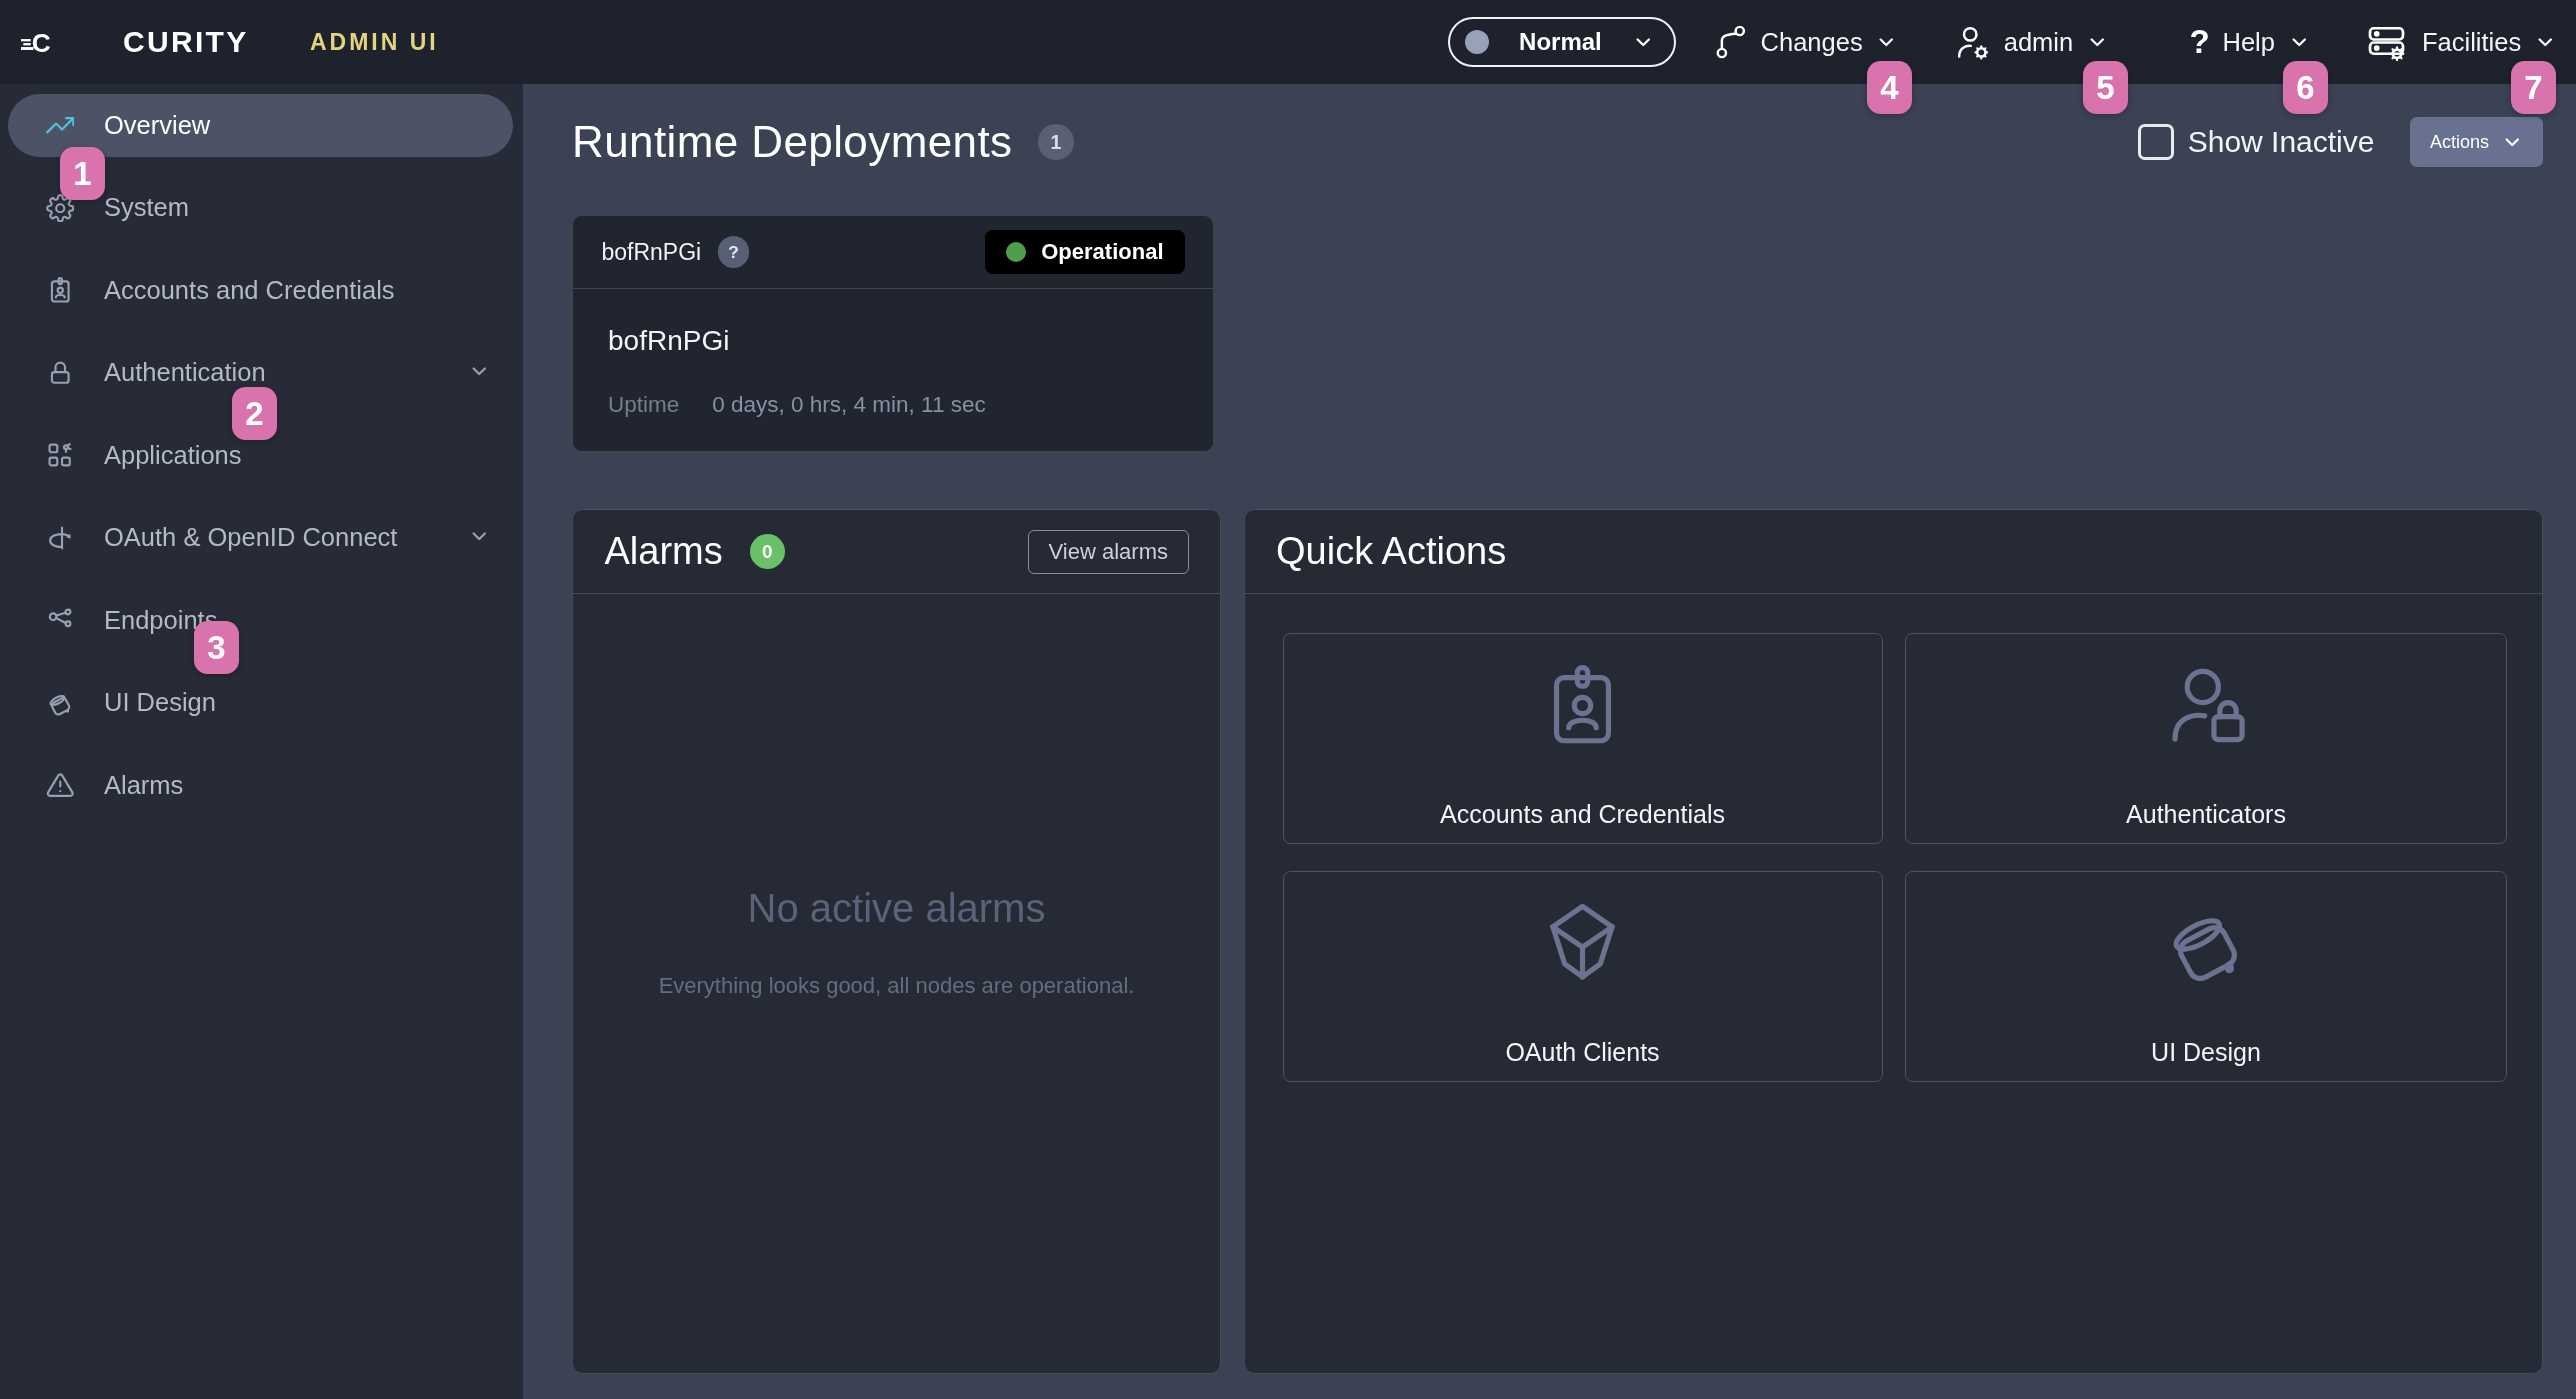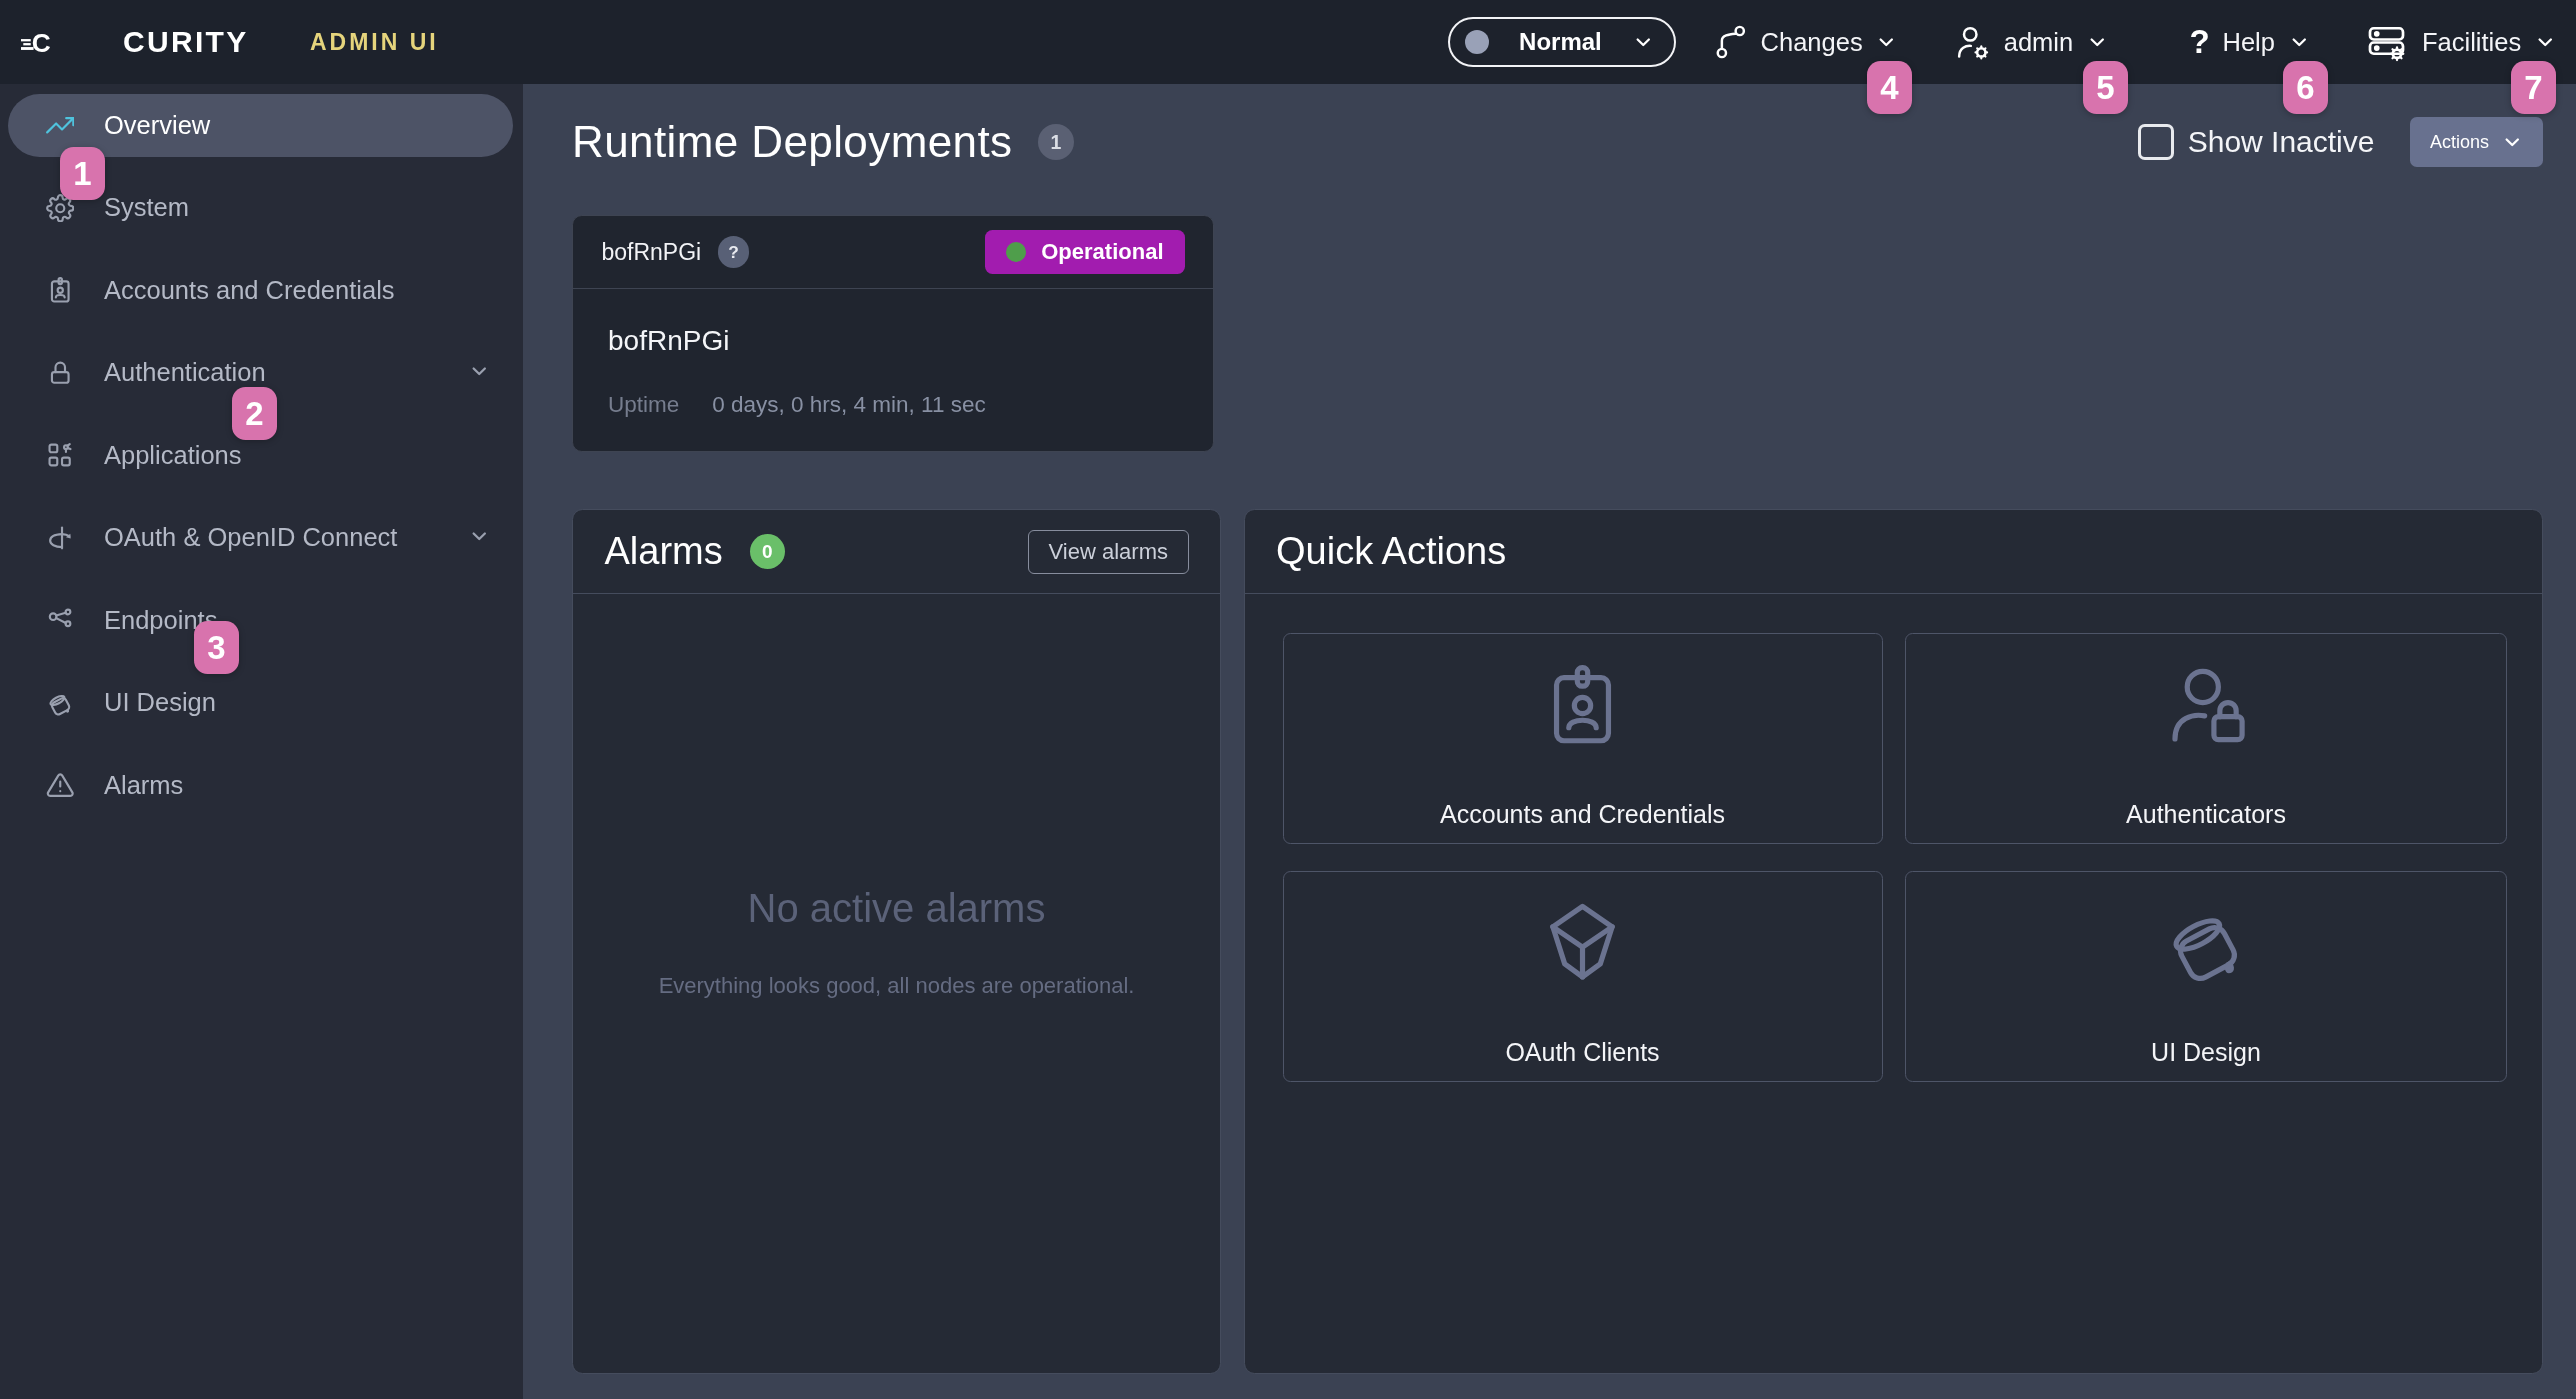--- a/index.html
+++ b/index.html
@@ -49,21 +49,21 @@
     color:#fff; font-size:18px; font-weight:normal; cursor:pointer;
     font-family:"Liberation Sans", sans-serif;}
   .deploy-card{ position:absolute; left:49px; top:131px; width:642px; height:237px;
     background:#20252f; border:1.5px solid #3e4452; border-radius:9.8px; overflow:hidden;}
   .deploy-head{ height:73px; border-bottom:1.5px solid #3e4452; display:flex;
     align-items:center; padding:0 28.5px;}
   .deploy-name{ color:#f2f3f6; font-size:23px;}
   .q-badge{ width:31.5px; height:31.5px; border-radius:50%; background:#586076; color:#e8eaf0;
     font-size:17.3px; font-weight:bold; display:flex; align-items:center;
     justify-content:center; margin-left:16.5px; cursor:pointer;}
-  .op-badge{ margin-left:auto; background:#a21caf; border-radius:7.5px; height:44px;
+  .op-badge{ margin-left:auto; background:#000000; border-radius:7.5px; height:44px;
     display:flex; align-items:center; gap:15px; padding:0 21px;}
   .op-dot{ width:20px; height:20px; border-radius:50%; background:#4f9e4b;}
   .op-label{ color:#fff; font-size:22px; font-weight:bold;}
   .deploy-body{ padding:36px 35px 0 35px;}
   .deploy-title{ color:#f4f5f8; font-size:28px;}
   .uptime-row{ display:flex; gap:33px; margin-top:35px; font-size:22.5px;}
   .uptime-label{ color:#767d8e;}
   .uptime-value{ color:#8890a3;}
   .panels{ position:absolute; left:49px; top:425px; display:flex; gap:22.5px;}
   .panel{ background:#252a35; border:1.5px solid #454c5d; border-radius:10.5px; height:865px;

